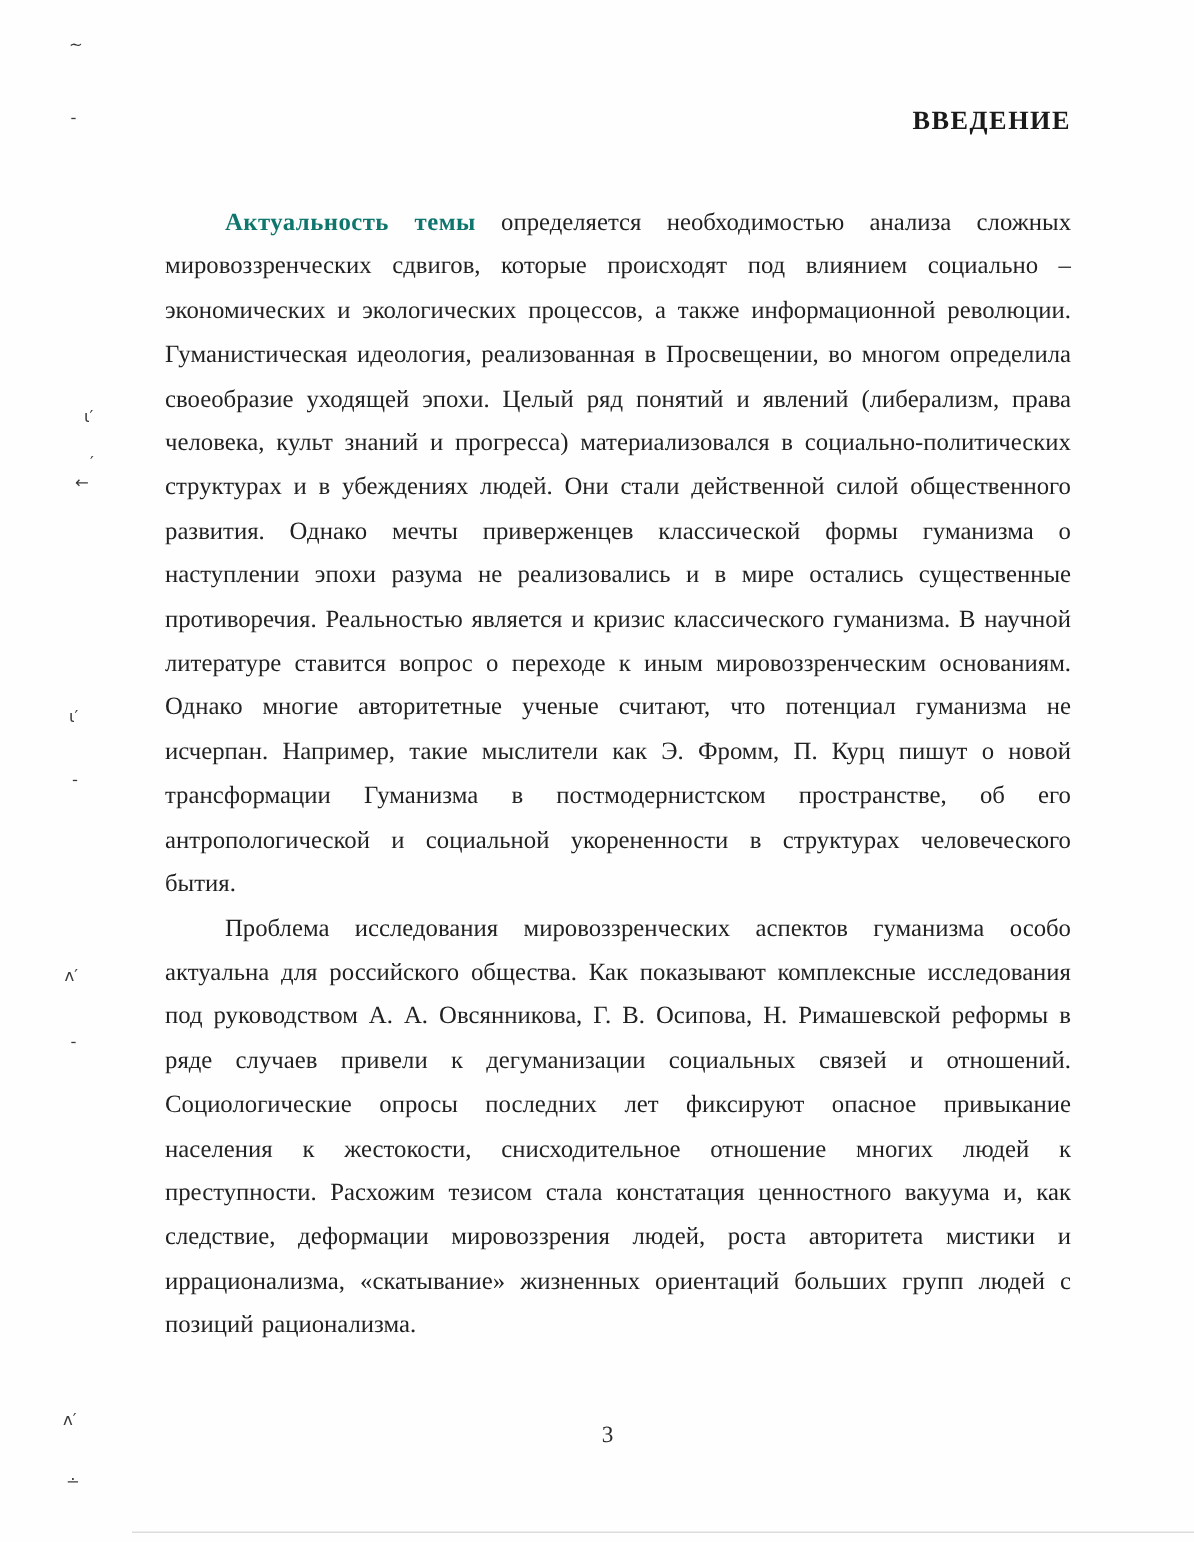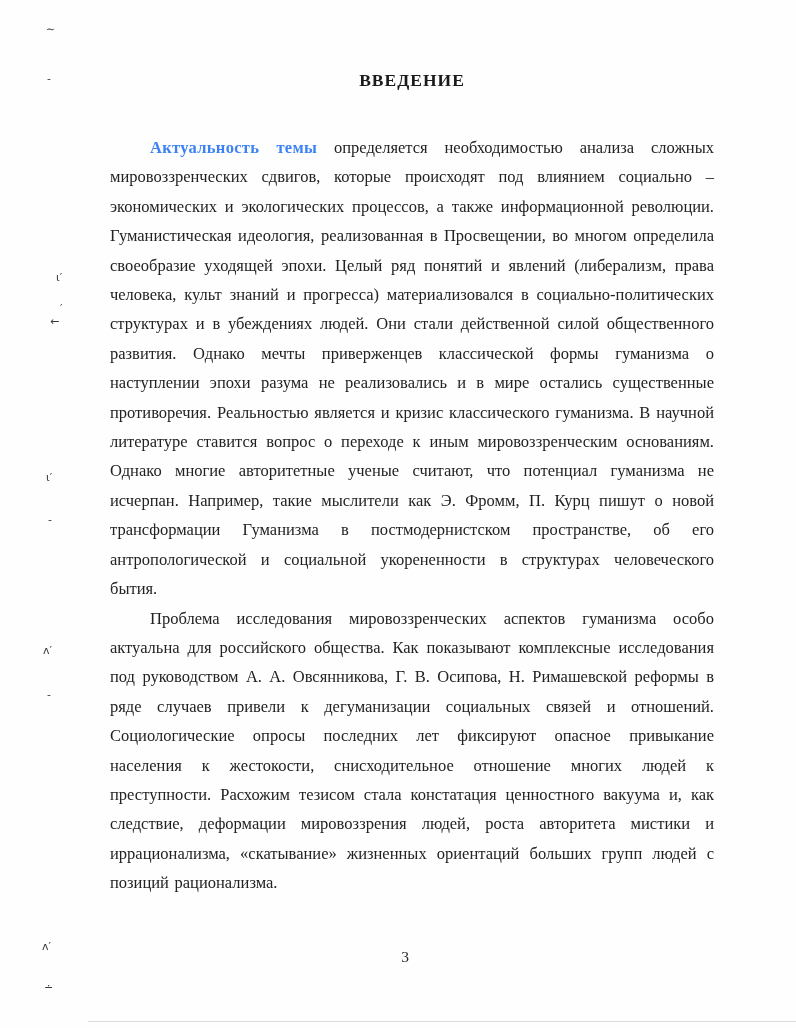--- a/index.html
+++ b/index.html
@@ -18,37 +18,37 @@
   }
   .content {
     position: absolute;
     left: 110px;
     top: 70px;
     width: 604px;
   }
   .doc-title {
     font-size: 17.5px;
     font-weight: bold;
-    text-align: center;
+    text-align: right;
     letter-spacing: 1px;
     margin: 0 0 42px 0;
     color: #1a1a1a;
   }
   .para {
     font-size: 16.5px;
     line-height: 29.4px;
     text-align: justify;
     text-indent: 40px;
     margin: 0;
     word-spacing: 1.5px;
     color: #222222;
   }
   .para b {
     letter-spacing: 0.3px;
-    color: #3b82f6;
+    color: #0f766e;
   }
   .page-number {
     position: absolute;
     left: 110px;
     top: 948px;
     width: 590px;
     text-align: center;
     font-size: 15.5px;
     color: #2a2a2a;
   }

